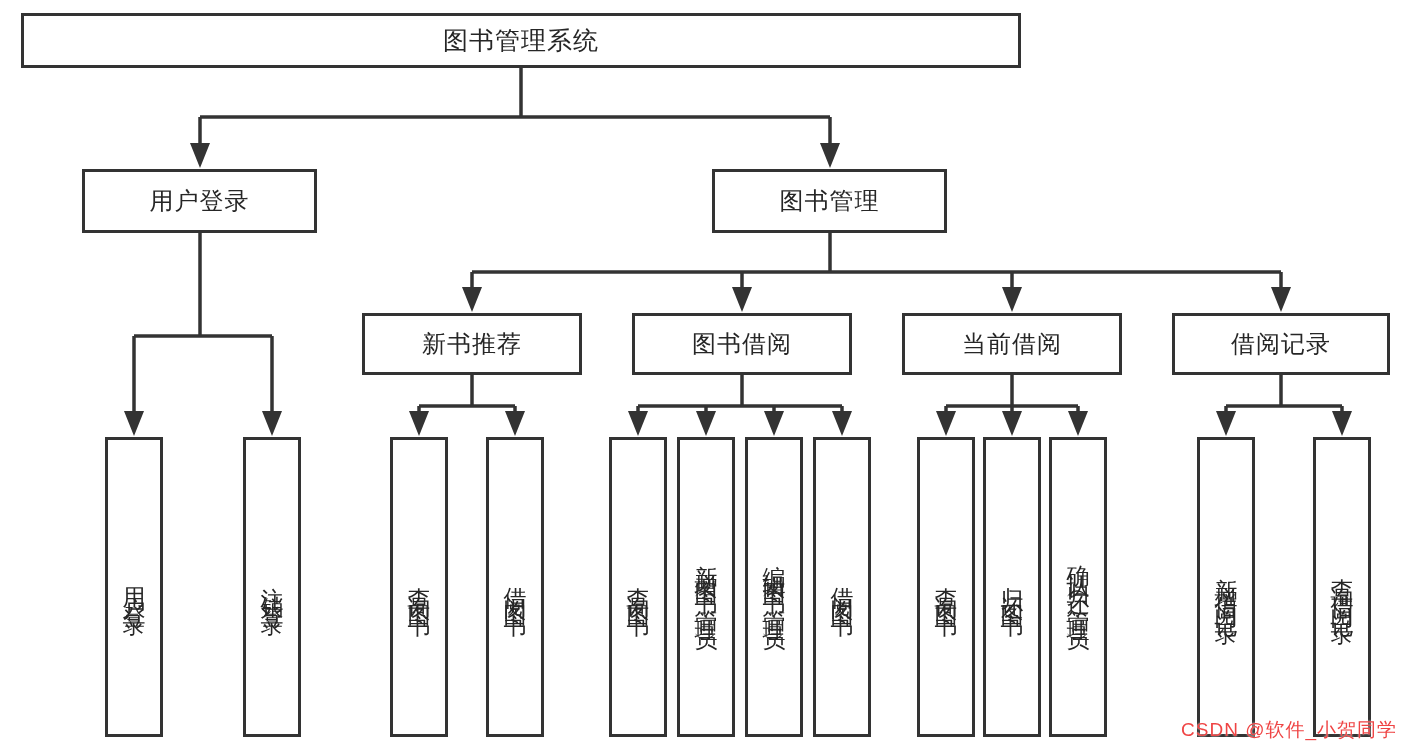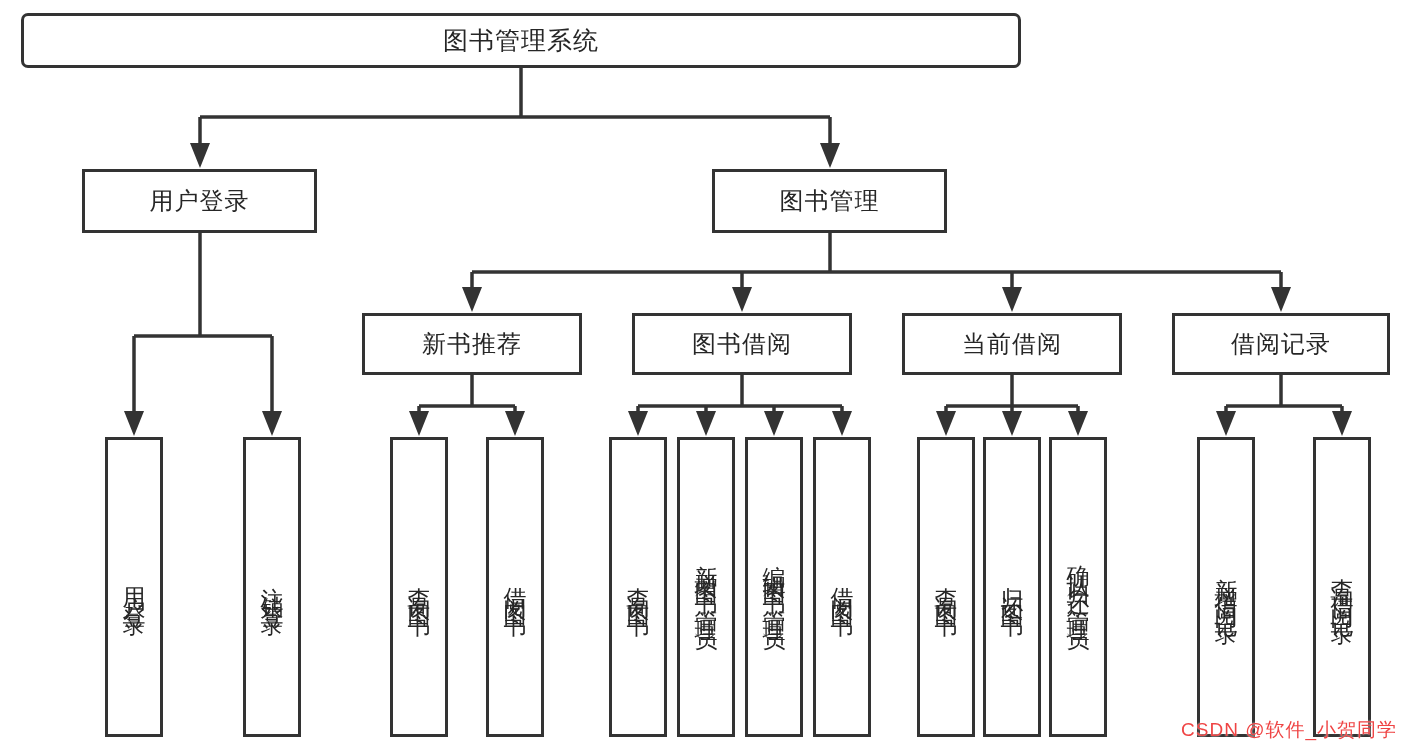--- a/index.html
+++ b/index.html
@@ -17,21 +17,21 @@
     position:absolute;
     box-sizing:border-box;
     background:#ffffff;
     border:3px solid #333333;
     display:flex;align-items:center;justify-content:center;
     font-size:24px;
     color:#262626;
     z-index:1;
     letter-spacing:1px;
   }
-  .hbox.root{font-size:25px;border-radius:7px;}
+  .hbox.root{font-size:25px;}
   .vbox{
     position:absolute;
     box-sizing:border-box;
     background:#ffffff;
     border:3px solid #333333;
     display:flex;align-items:center;justify-content:center;
     z-index:1;
     top:437px;width:58px;height:300px;
   }
   .vbox span{

